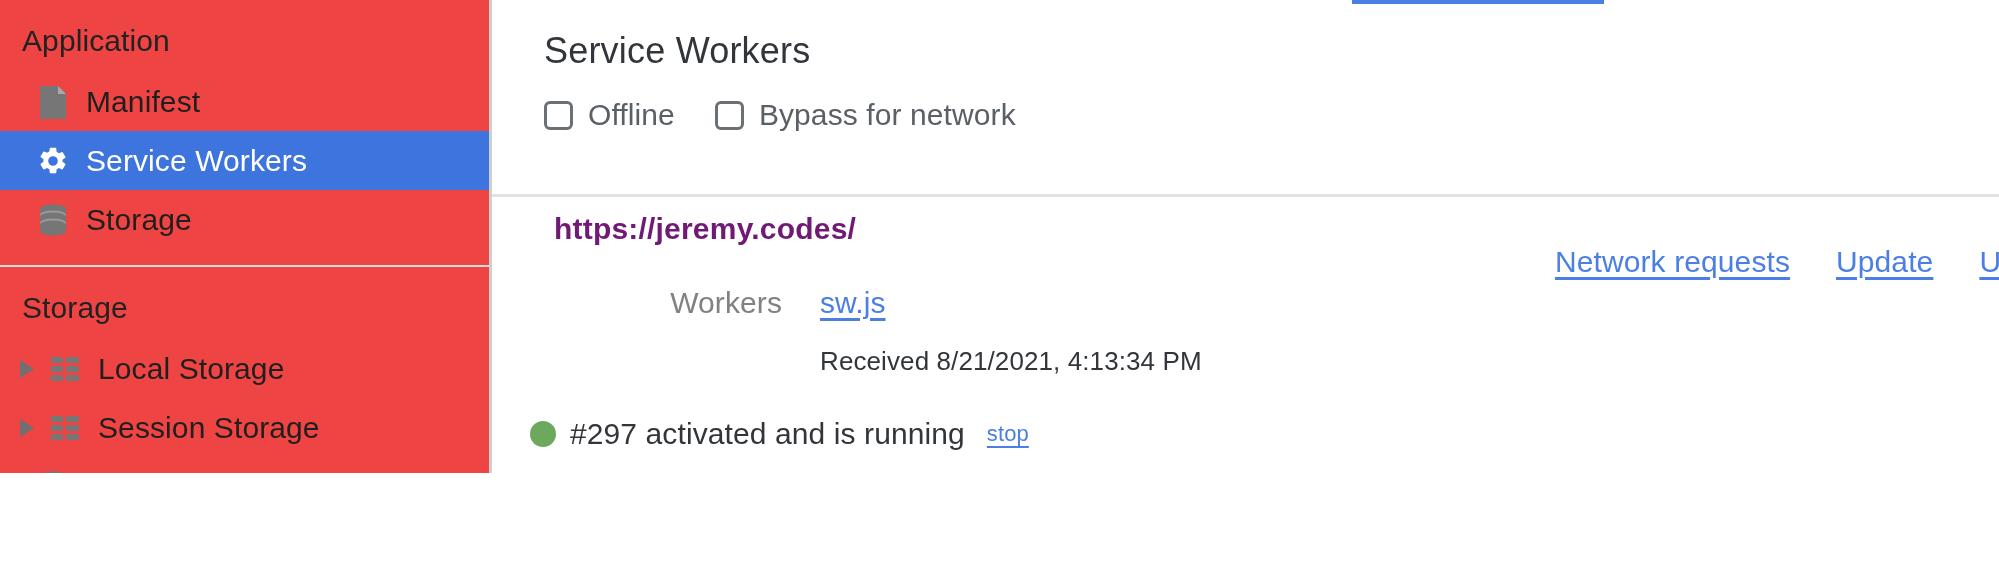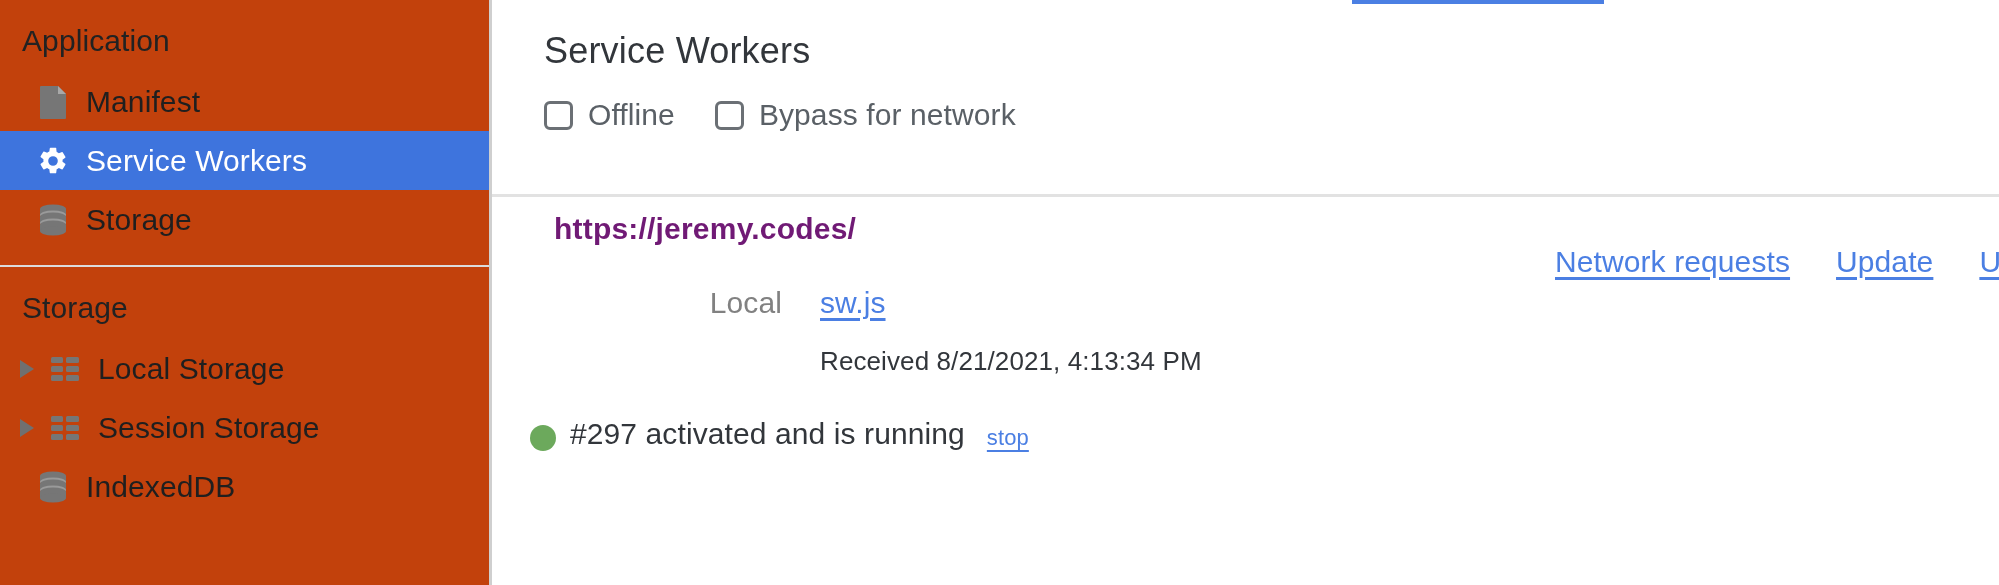--- a/index.html
+++ b/index.html
@@ -18,22 +18,22 @@
     width: 1999px;
     height: 585px;
     display: flex;
     background: #ffffff;
   }
 
   
   #sidebar {
     position: relative;
     width: 492px;
-    height: 585px;
-    background: #c2410c;
+    height: 473px;
+    background: #ef4444;
     border-right: 3px solid #cfcfcf;
     overflow: hidden;
     flex: 0 0 492px;
   }
 
   .sb-section-title {
     font-size: 30px;
     color: #222222;
     padding: 24px 0 14px 22px;
     letter-spacing: 0.1px;
@@ -198,21 +198,21 @@
     color: #818181;
     flex: 0 0 290px;
     letter-spacing: 0.1px;
   }
 
   .field-value {
     margin-left: 38px;
     font-size: 30px;
     color: #32363b;
     display: flex;
-    align-items: flex-end;
+    align-items: center;
     letter-spacing: 0.1px;
   }
 
   .field-value .link { margin-right: 0; }
 
   .received-row {
     margin-top: 26px;
     padding-left: 328px;
     font-size: 26px;
     color: #32363b;
@@ -369,21 +369,21 @@
         <span class="reg-url">https://jeremy.codes/</span>
       </div>
 
       <div class="reg-actions">
         <span class="link">Network requests</span>
         <span class="link">Update</span>
         <span class="link">Unregister</span>
       </div>
 
       <div class="field-row">
-        <span class="field-label">Local</span>
+        <span class="field-label">Workers</span>
         <span class="field-value">
           <span class="link">sw.js</span>
         </span>
       </div>
 
       <div class="received-row">Received 8/21/2021, 4:13:34 PM</div>
 
       <div class="field-row">
         <span class="field-value">
           <span class="status-dot"></span>

